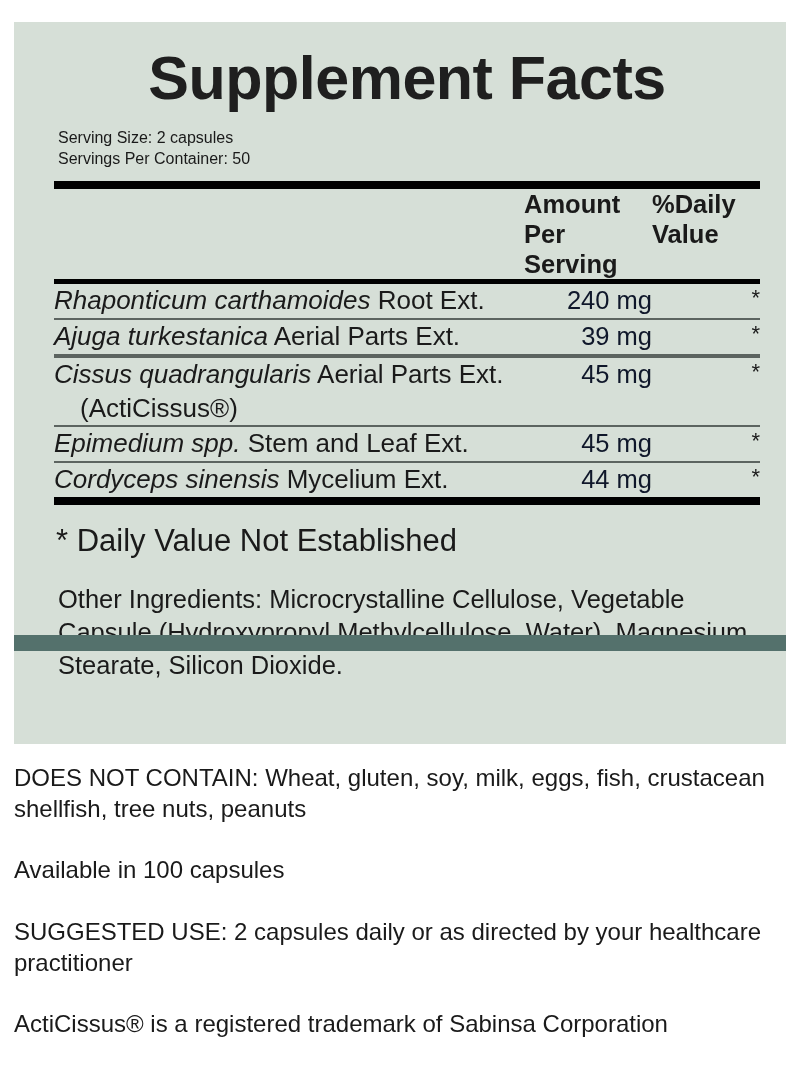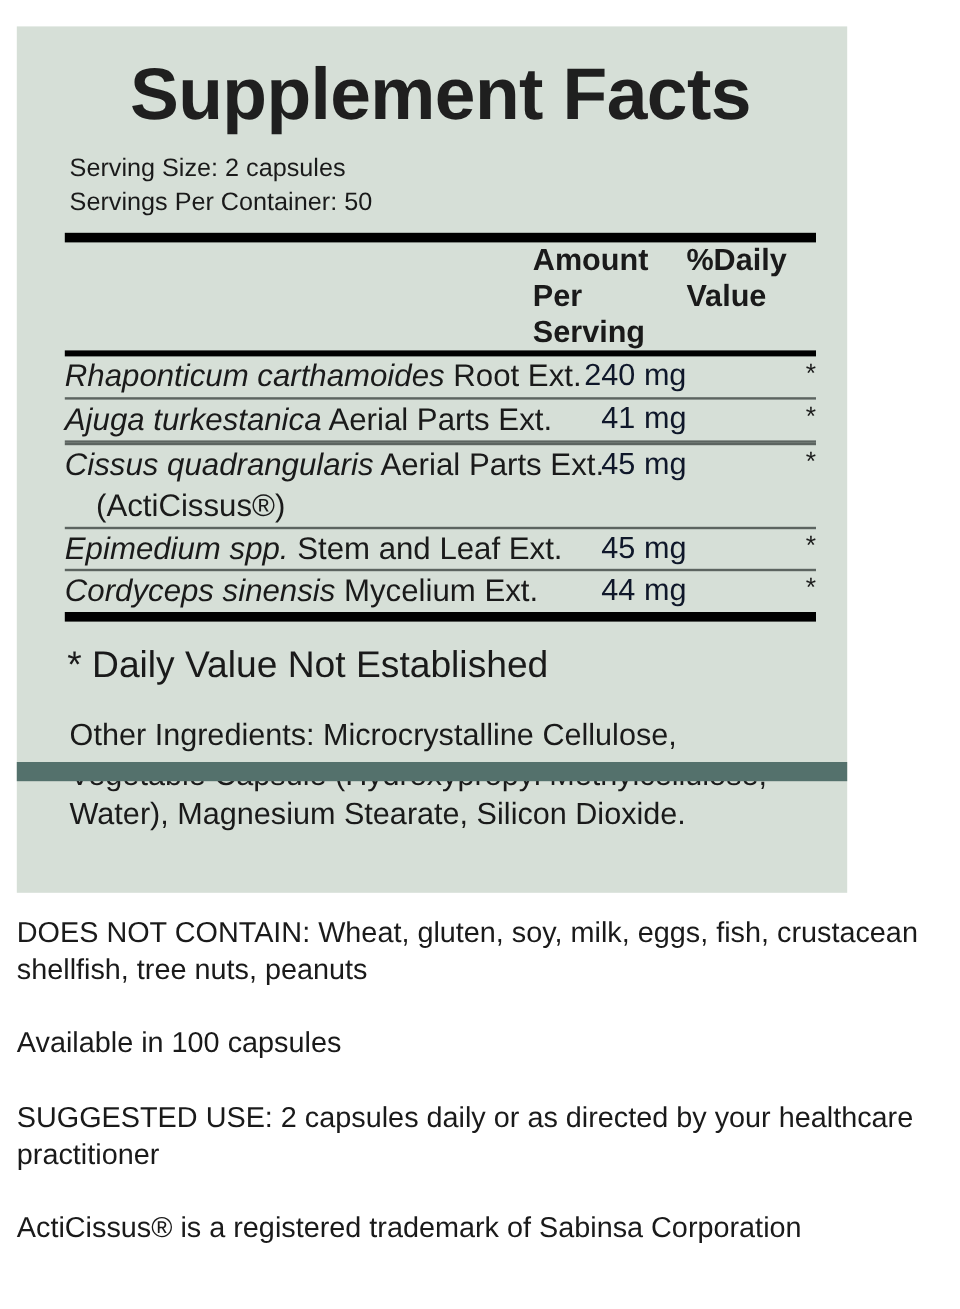--- a/index.html
+++ b/index.html
@@ -14,21 +14,21 @@
     color: #1a1a1a;
     position: relative;
     overflow: hidden;
   }
 
   
   .panel {
     position: absolute;
     left: 14px;
     top: 22px;
-    width: 692px;
+    width: 772px;
     height: 722px;
     background: #d6dfd7;
     box-sizing: border-box;
   }
 
   .panel-inner {
     padding: 0 26px 0 40px;
     box-sizing: border-box;
   }
 
@@ -37,21 +37,21 @@
     font-weight: bold;
     line-height: 1.0;
     letter-spacing: -0.5px;
     margin: 0;
     padding-top: 26px;
     text-align: center;
     color: #1f1f1f;
   }
 
   .serving-line {
-    font-size: 21px;
+    font-size: 16px;
     line-height: 1.34;
     margin: 0;
     color: #1a1a1a;
     padding-left: 4px;
   }
   .serving-block { margin-top: 18px; }
 
   
   .rule-thick {
     height: 8px;
@@ -216,21 +216,21 @@
         <tr class="row-divider">
           <td colspan="3">
               <div class="rule-thin"></div>
             </td>
         </tr>
 
         <tr>
           <td class="ing-name">
             <span class="sci">Ajuga turkestanica</span><span> Aerial Parts Ext.</span>
           </td>
-          <td class="ing-amt">41 mg</td>
+          <td class="ing-amt">39 mg</td>
           <td class="ing-dv">*</td>
         </tr>
         <tr class="row-divider">
           <td colspan="3">
               <div class="rule-thin"></div>
             </td>
         </tr>
 
         <tr class="row-divider">
           <td colspan="3">

